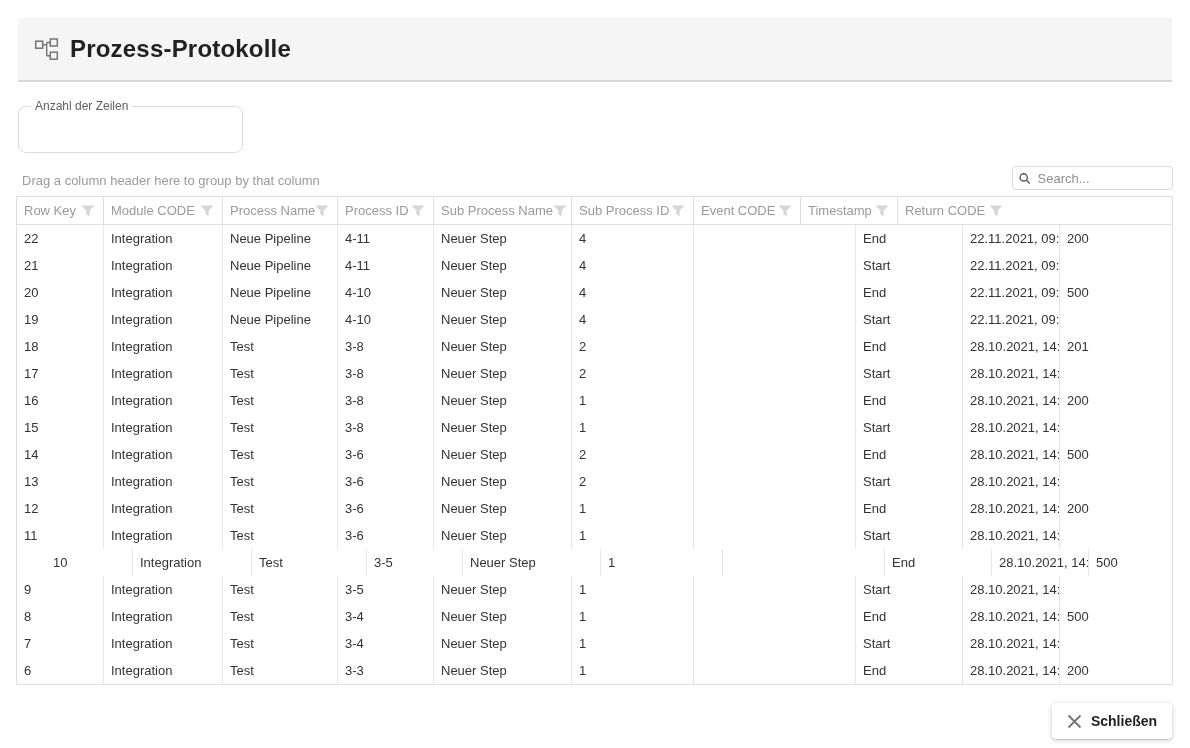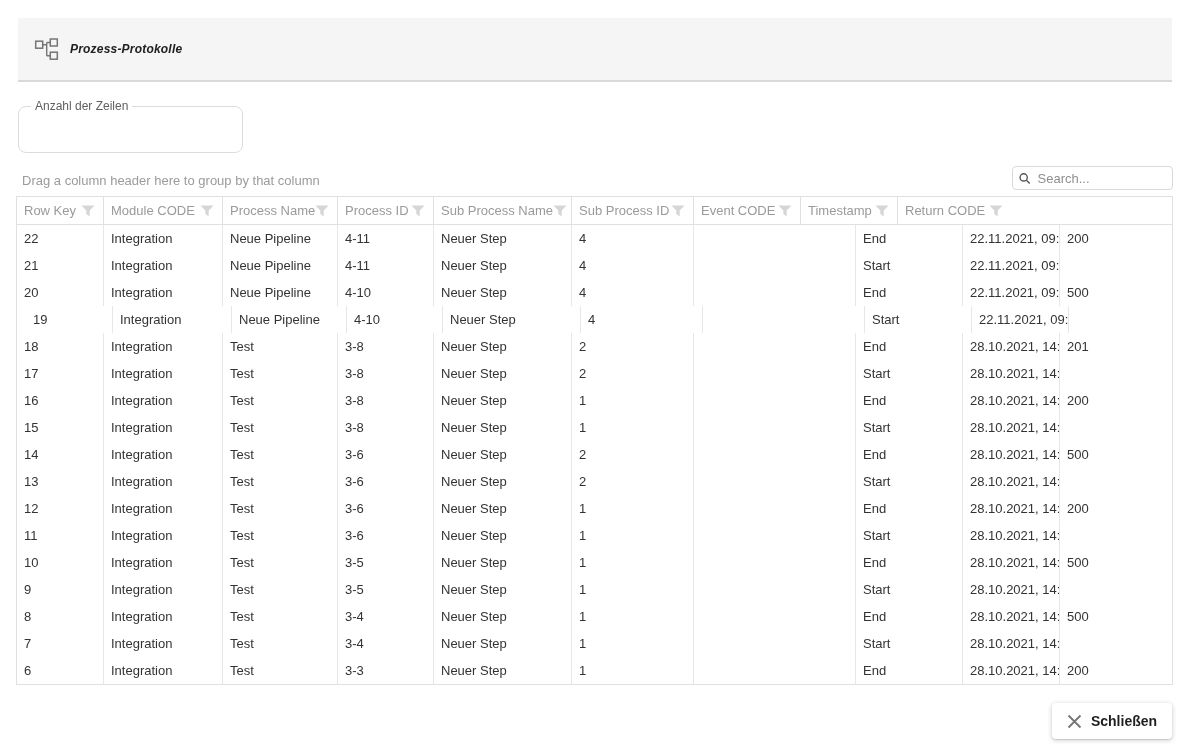--- a/index.html
+++ b/index.html
@@ -9,21 +9,21 @@
     background:#ffffff;
     font-family:"Liberation Sans", sans-serif;
     -webkit-font-smoothing:antialiased;
   }
   
   .title-bar {
     position:absolute; left:18px; top:18px; width:1154px; height:64px;
     background:#f5f5f5; border-bottom:2px solid #d9d9d9;
     display:flex; align-items:center; padding-left:16px; gap:11px;
   }
-  .title-bar .title { font-size:12px; font-weight:700; color:#212121; letter-spacing:.2px;font-style:italic; }
+  .title-bar .title { font-size:24px; font-weight:700; color:#212121; letter-spacing:.2px; }
 
   
   .rows-field {
     position:absolute; left:18px; top:100px; width:225px; height:53px;
     border:1px solid #dcdcdc; border-radius:8px; margin:0; padding:0 10px 0 12px;
   }
   .rows-field legend {
     margin-left:0; padding:0 4px; font-size:12px; color:#5f5f5f; line-height:13px;
   }
   .rows-field .field-row { display:flex; align-items:center; height:26px; margin-top:-1px; }
@@ -200,21 +200,21 @@
         <div class="tcell" style="width: 115px;">Neue Pipeline</div>
         <div class="tcell" style="width: 96px;">4-10</div>
         <div class="tcell" style="width: 138px;">Neuer Step</div>
         <div class="tcell" style="width: 122px;">4</div>
         <div class="tcell" style="width: 162px;"></div>
         <div class="tcell" style="width: 107px;">End</div>
         <div class="tcell" style="width: 97px;">22.11.2021, 09:37</div>
         <div class="tcell" style="width: 113px;">500</div>
       </div>
       <div class="trow">
-        <div class="tcell" style="width: 87px; margin-left: 9px;">19</div>
+        <div class="tcell" style="width: 87px;">19</div>
         <div class="tcell" style="width: 119px;">Integration</div>
         <div class="tcell" style="width: 115px;">Neue Pipeline</div>
         <div class="tcell" style="width: 96px;">4-10</div>
         <div class="tcell" style="width: 138px;">Neuer Step</div>
         <div class="tcell" style="width: 122px;">4</div>
         <div class="tcell" style="width: 162px;"></div>
         <div class="tcell" style="width: 107px;">Start</div>
         <div class="tcell" style="width: 97px;">22.11.2021, 09:37</div>
         <div class="tcell" style="width: 113px;"></div>
       </div>
@@ -308,21 +308,21 @@
         <div class="tcell" style="width: 115px;">Test</div>
         <div class="tcell" style="width: 96px;">3-6</div>
         <div class="tcell" style="width: 138px;">Neuer Step</div>
         <div class="tcell" style="width: 122px;">1</div>
         <div class="tcell" style="width: 162px;"></div>
         <div class="tcell" style="width: 107px;">Start</div>
         <div class="tcell" style="width: 97px;">28.10.2021, 14:25</div>
         <div class="tcell" style="width: 113px;"></div>
       </div>
       <div class="trow">
-        <div class="tcell" style="width: 87px;">10</div>
+        <div class="tcell" style="width: 87px; margin-left: 29px;">10</div>
         <div class="tcell" style="width: 119px;">Integration</div>
         <div class="tcell" style="width: 115px;">Test</div>
         <div class="tcell" style="width: 96px;">3-5</div>
         <div class="tcell" style="width: 138px;">Neuer Step</div>
         <div class="tcell" style="width: 122px;">1</div>
         <div class="tcell" style="width: 162px;"></div>
         <div class="tcell" style="width: 107px;">End</div>
         <div class="tcell" style="width: 97px;">28.10.2021, 14:25</div>
         <div class="tcell" style="width: 113px;">500</div>
       </div>

